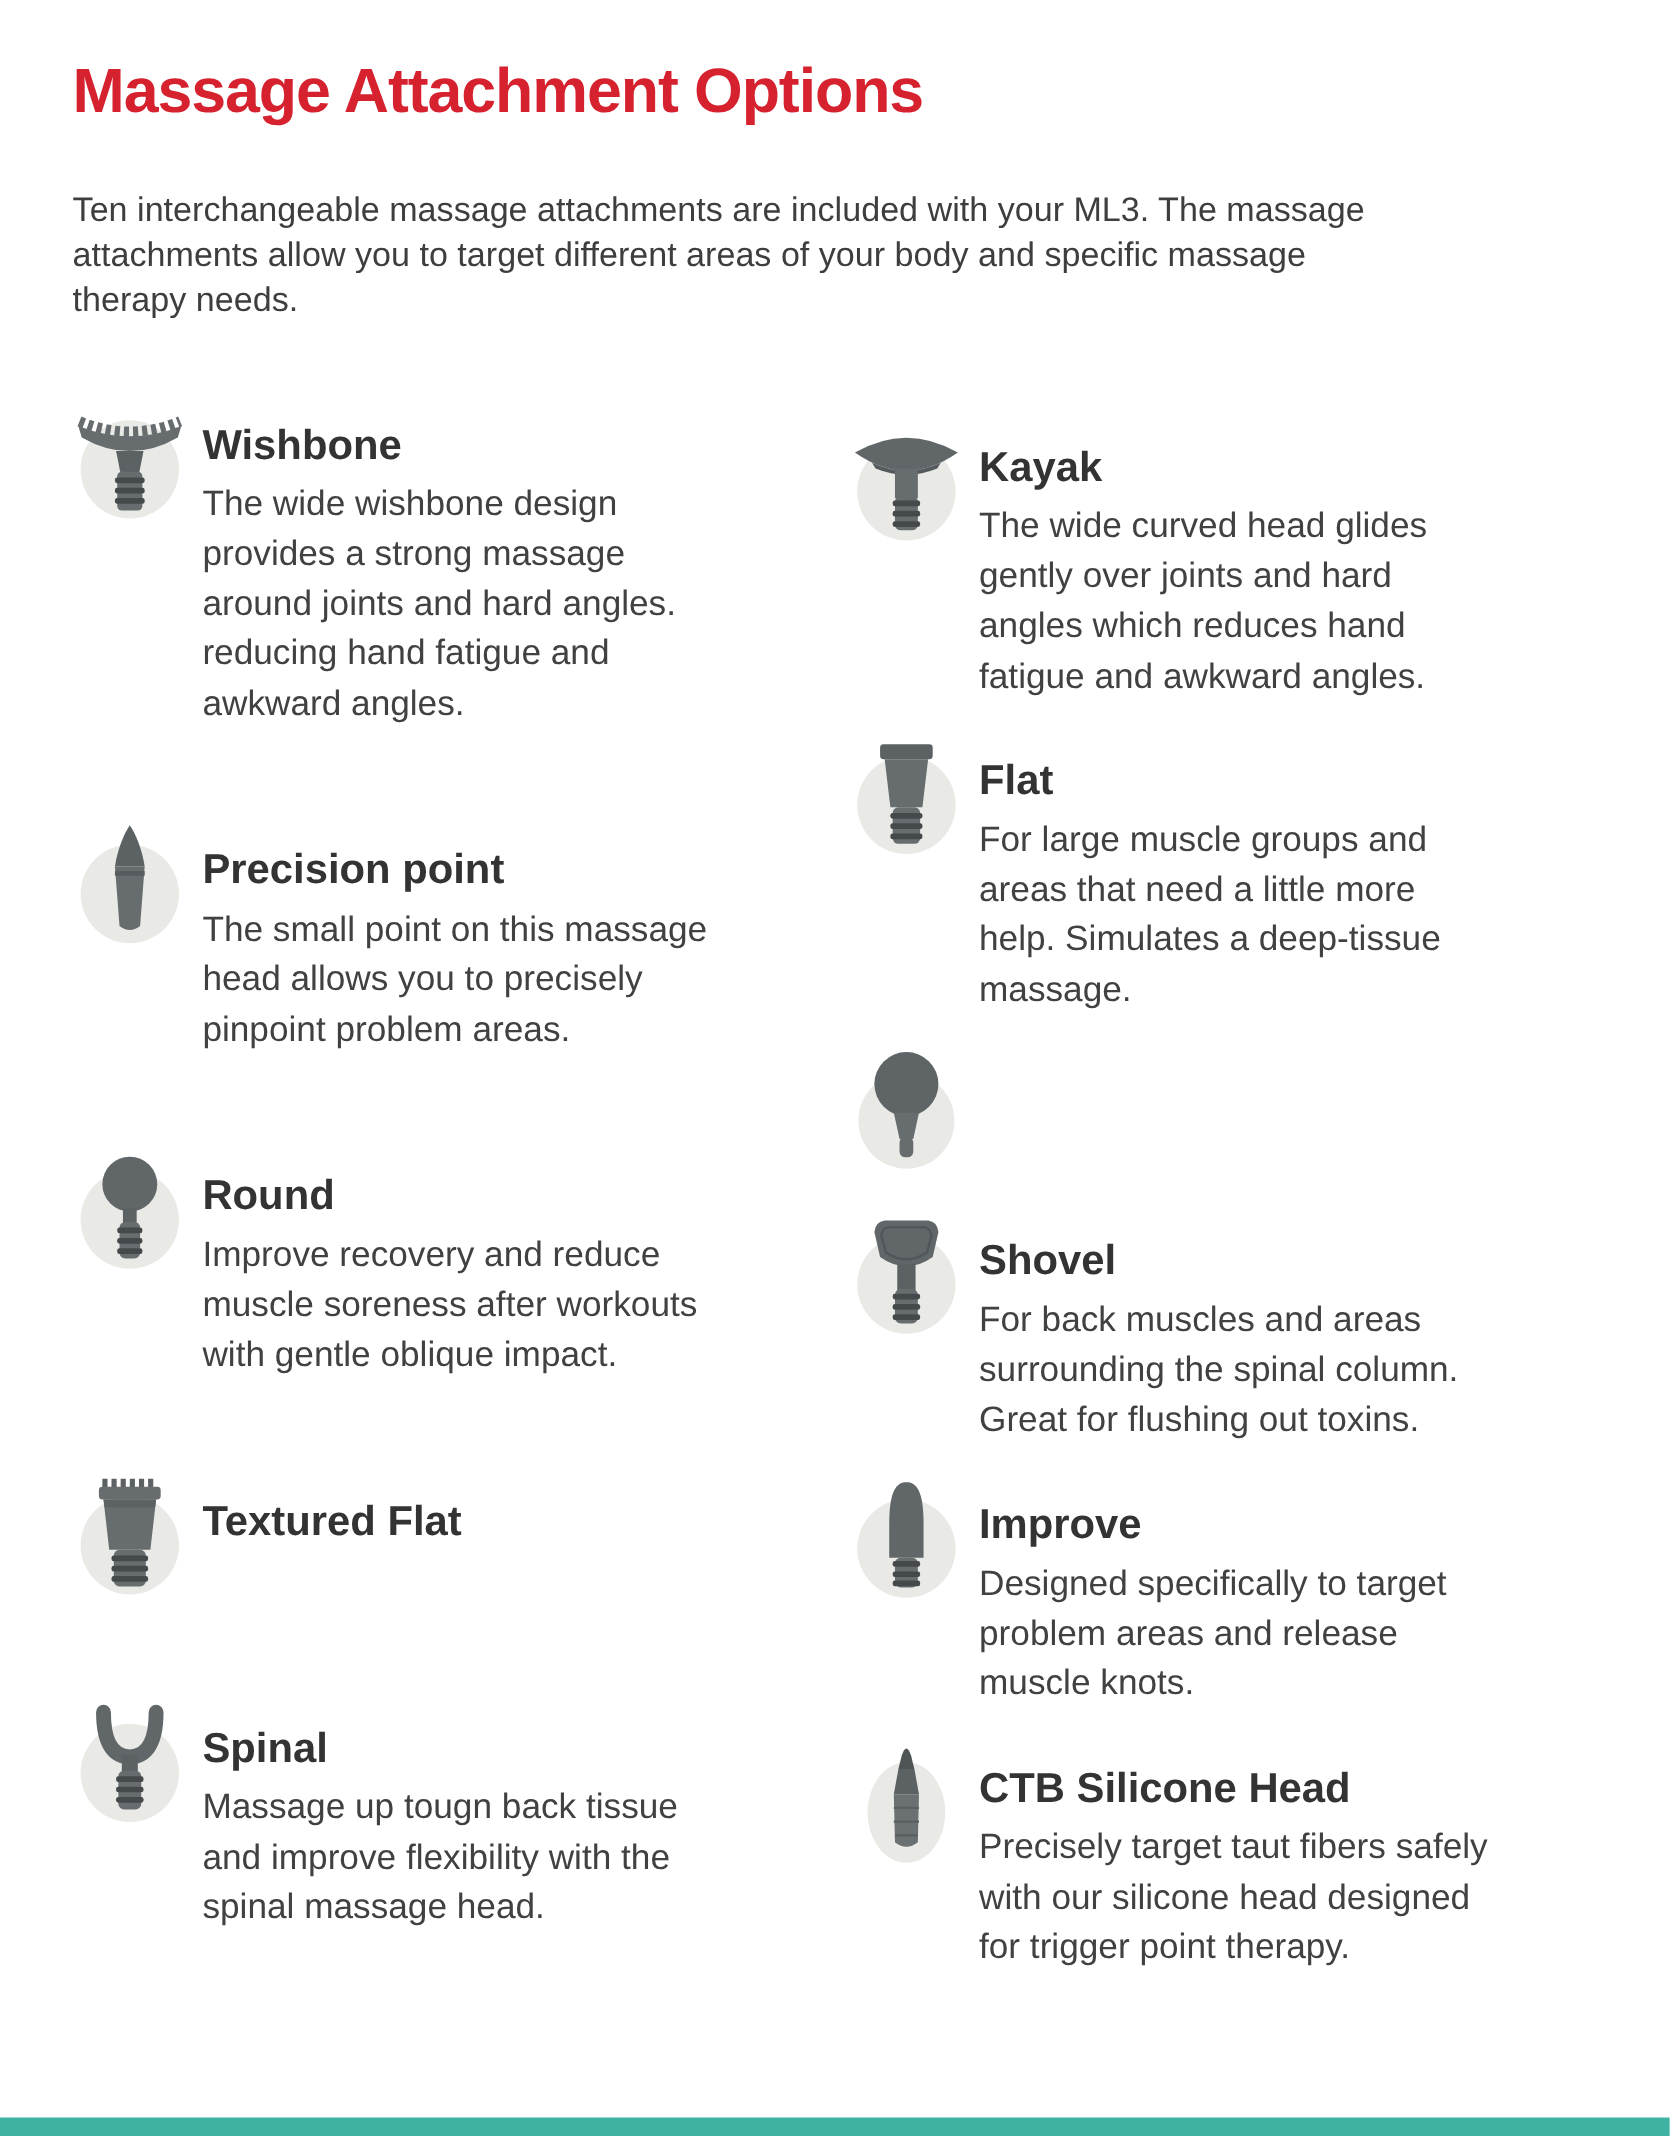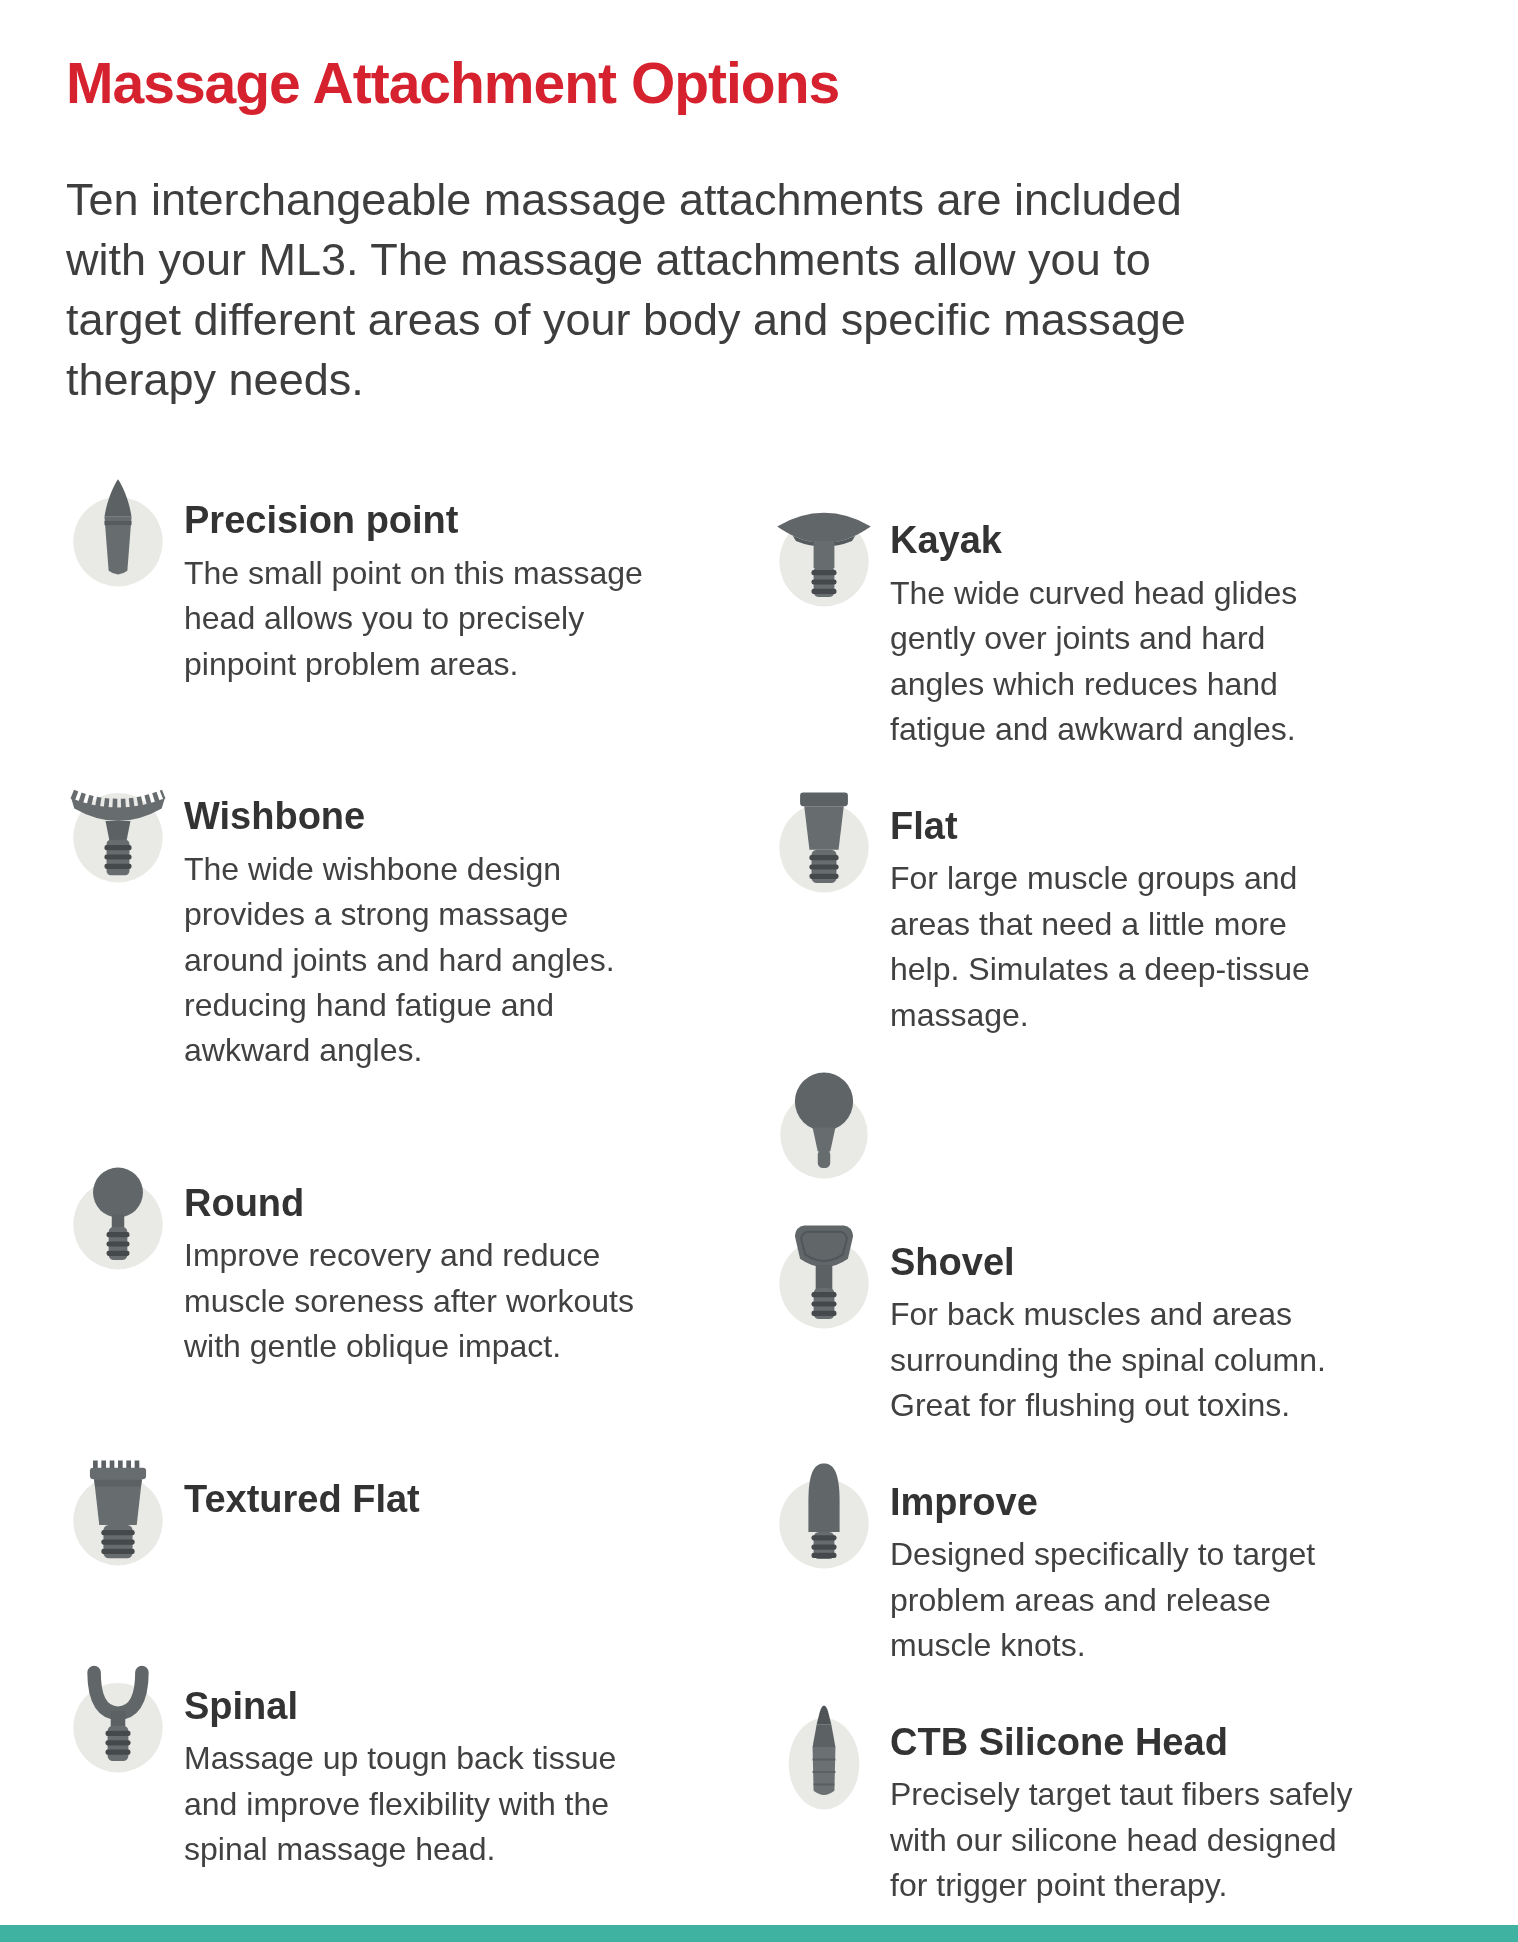--- a/index.html
+++ b/index.html
@@ -11,21 +11,21 @@
   }
   main { padding:36px 40px 0 66px; }
   h1.page-title {
     margin:14px 0 0 0;
     font-size:57px; font-weight:700; letter-spacing:-1px;
     color:#d6212f;
   }
   p.intro {
     margin:54px 0 0 0;
     width:1180px;
-    font-size:45px; line-height:1.33; color:#3e3e3e;
+    font-size:31px; line-height:1.33; color:#3e3e3e;
   }
   .columns { display:flex; margin-top:78px; }
   .col { display:flex; flex-direction:column; }
   .col.left  { width:706px; }
   .col.right { width:660px;justify-content:center; }
   .item { display:flex; align-items:flex-start; }
   .col.left  .item { margin-bottom:96px; }
   .col.right .item { margin-bottom:40px; }
   .icon-wrap { width:118px; flex:none; margin-top:-14px; }
   .att-icon { width:104px; height:125px; display:block; }
@@ -50,47 +50,47 @@
 
 <main>
   <h1 class="page-title" style="color: rgb(214, 33, 47);">Massage Attachment Options</h1>
   <p class="intro">Ten interchangeable massage attachments are included with your ML3. The massage attachments allow you to target different areas of your body and specific massage therapy needs.</p>
   <div class="columns">
     <div class="col left" id="col-left">
   <section class="item">
     <div class="icon-wrap">
             <svg class="att-icon" viewBox="0 0 100 120" xmlns="http://www.w3.org/2000/svg">
               <circle cx="50" cy="66" r="43" fill="#e9eae6"></circle>
-              <path d="M50,6 C55,13 61,28 63,42 L37,42 C39,28 45,13 50,6 Z" fill="#5c6164"></path>
-              <path d="M37,42 L63,42 L59,94 Q50,101 41,94 Z" fill="#676c6f"></path>
-              <rect x="37" y="46" width="26" height="4" fill="#565b5e"></rect>
-            </svg>
-          </div>
-    <div class="text">
-      <h2 class="item-title">Precision point</h2>
-      <p class="item-desc">The small point on this massage head allows you to precisely pinpoint problem areas.</p>
-    </div>
-  </section>
-
-  <section class="item">
-    <div class="icon-wrap">
-            <svg class="att-icon" viewBox="0 0 100 120" xmlns="http://www.w3.org/2000/svg">
-              <circle cx="50" cy="66" r="43" fill="#e9eae6"></circle>
               <path d="M6,24 Q50,42 94,24" fill="none" stroke="#676c6f" stroke-width="9" stroke-dasharray="4.5 3.5"></path>
               <path d="M5,28 Q50,46 95,28 L92,38 Q50,62 8,38 Z" fill="#676c6f"></path>
               <path d="M38,50 L62,50 L58,70 L42,70 Z" fill="#5c6164"></path>
               <rect x="39" y="68" width="22" height="34" rx="4" fill="#676c6f"></rect>
               <rect x="37" y="73" width="26" height="5" rx="2" fill="#45494c"></rect>
               <rect x="37" y="82" width="26" height="5" rx="2" fill="#45494c"></rect>
               <rect x="37" y="91" width="26" height="5" rx="2" fill="#45494c"></rect>
             </svg>
           </div>
     <div class="text">
       <h2 class="item-title">Wishbone</h2>
       <p class="item-desc">The wide wishbone design provides a strong massage around joints and hard angles. reducing hand fatigue and awkward angles.</p>
+    </div>
+  </section>
+
+  <section class="item">
+    <div class="icon-wrap">
+            <svg class="att-icon" viewBox="0 0 100 120" xmlns="http://www.w3.org/2000/svg">
+              <circle cx="50" cy="66" r="43" fill="#e9eae6"></circle>
+              <path d="M50,6 C55,13 61,28 63,42 L37,42 C39,28 45,13 50,6 Z" fill="#5c6164"></path>
+              <path d="M37,42 L63,42 L59,94 Q50,101 41,94 Z" fill="#676c6f"></path>
+              <rect x="37" y="46" width="26" height="4" fill="#565b5e"></rect>
+            </svg>
+          </div>
+    <div class="text">
+      <h2 class="item-title">Precision point</h2>
+      <p class="item-desc">The small point on this massage head allows you to precisely pinpoint problem areas.</p>
     </div>
   </section>
 
   <section class="item">
     <div class="icon-wrap">
             <svg class="att-icon" viewBox="0 0 100 120" xmlns="http://www.w3.org/2000/svg">
               <circle cx="50" cy="66" r="43" fill="#e9eae6"></circle>
               <circle cx="50" cy="35" r="24" fill="#616669"></circle>
               <rect x="44" y="56" width="12" height="14" fill="#5c6164"></rect>
               <rect x="41" y="68" width="18" height="32" rx="5" fill="#676c6f"></rect>

